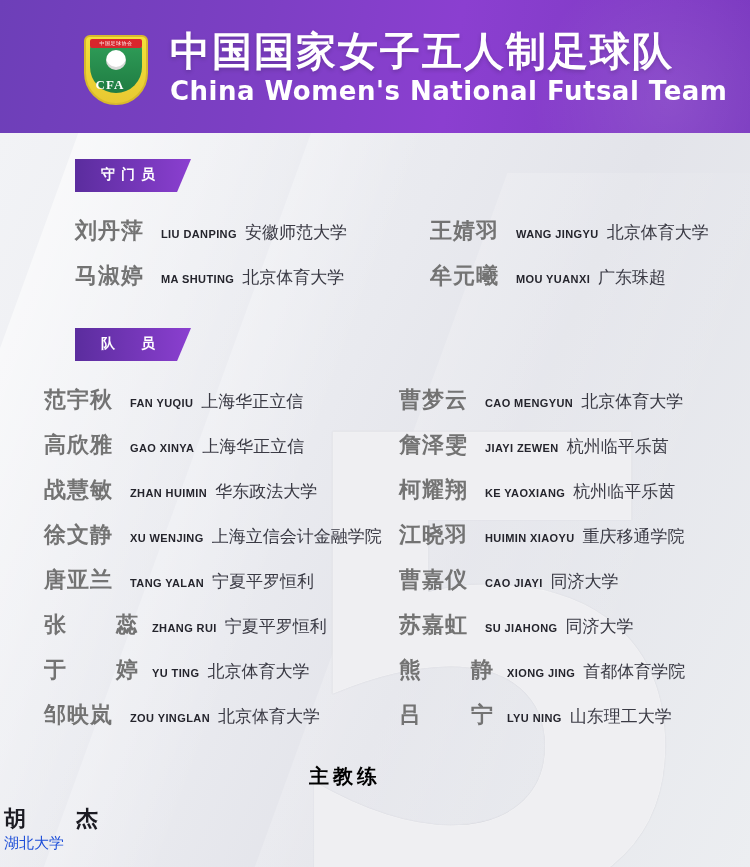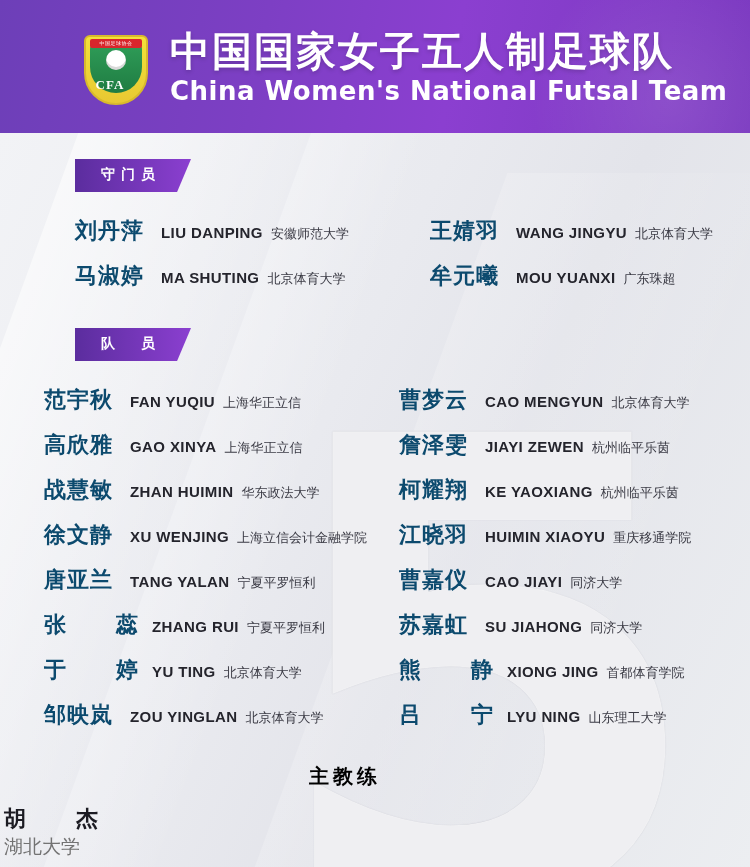--- a/index.html
+++ b/index.html
@@ -155,37 +155,37 @@
 
   .player{
     display:flex;
     align-items:baseline;
     margin:0 0 15px 0;
     white-space:nowrap;
   }
   .p-cn{
     font-size:22px;
     font-weight:bold;
-    color:#0c4a6e;
+    color:#737373;
     font-family:"DejaVu Sans","Liberation Sans",sans-serif;
     letter-spacing:1px;
     min-width:86px;
     display:inline-block;
   }
   .p-cn.spaced{ letter-spacing:14px; }
   .p-en{
-    font-size:15px;
+    font-size:11px;
     font-weight:bold;
     color:#24242c;
     font-family:"Liberation Sans",sans-serif;
     letter-spacing:.4px;
     margin-right:8px;
   }
   .p-club{
-    font-size:13px;
+    font-size:17px;
     color:#3a3a44;
     font-family:"DejaVu Sans","Liberation Sans",sans-serif;
   }
 
   .gk-block { margin-top:26px; }
   .pl-block { margin-top:22px; }
 
   .coach-wrap{
     margin-top:18px;
     text-align:center;
@@ -207,22 +207,22 @@
     flex-direction:column;
   }
   .coach-name{
     font-size:22px;
     font-weight:bold;
     color:#1b1b22;
     letter-spacing:14px;
     font-family:"DejaVu Sans","Liberation Sans",sans-serif;
   }
   .coach-club{
-    font-size:19px;
-    color:#737373;
+    font-size:15px;
+    color:#1d4ed8;
     margin-left:4px;
     font-family:"DejaVu Sans","Liberation Sans",sans-serif;
   }
 </style>
 </head>
 <body>
 
 <div class="header">
   <div class="crest">
     <div class="shield"></div>

